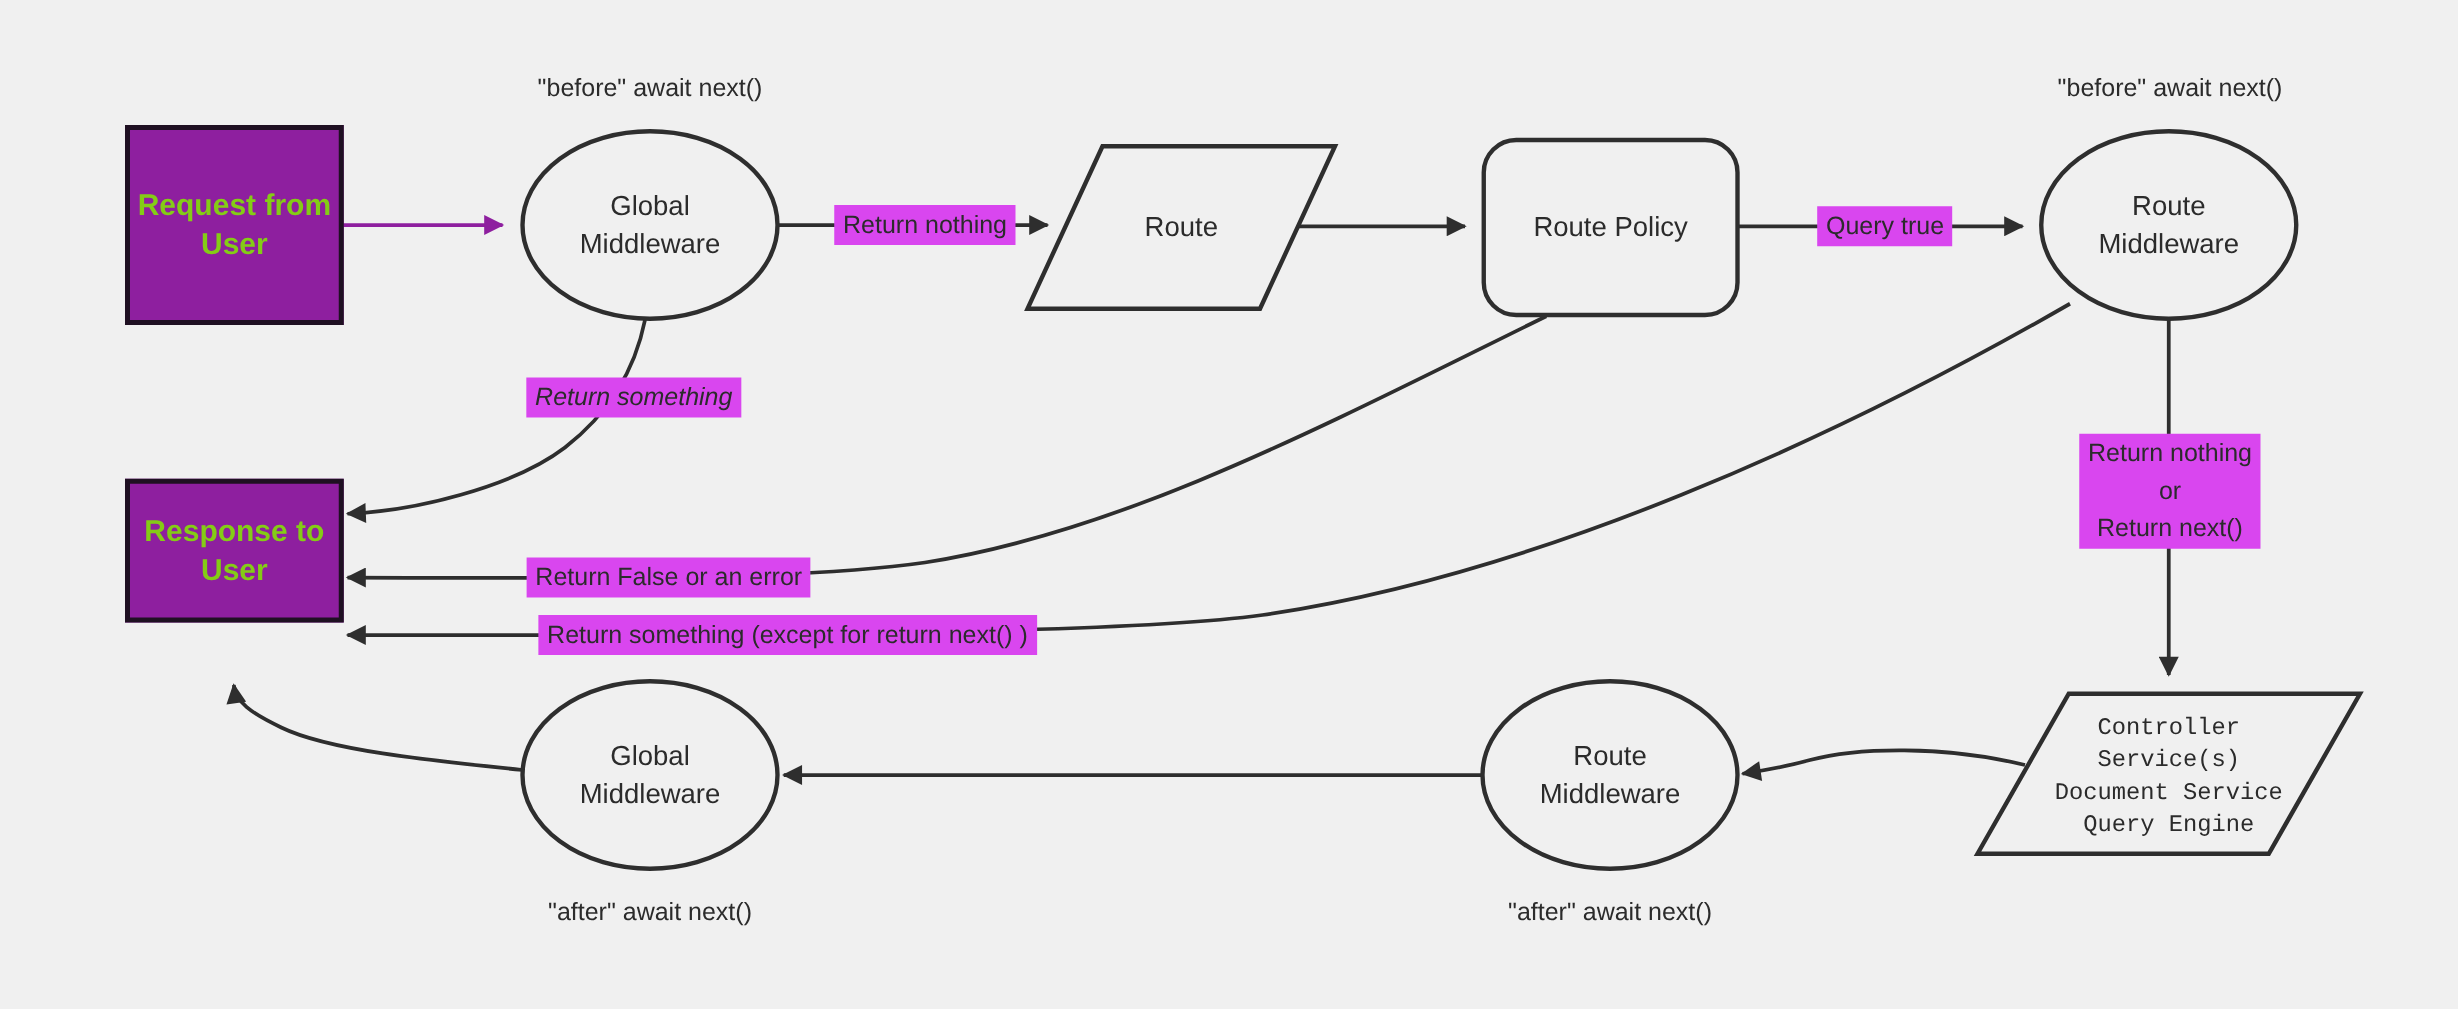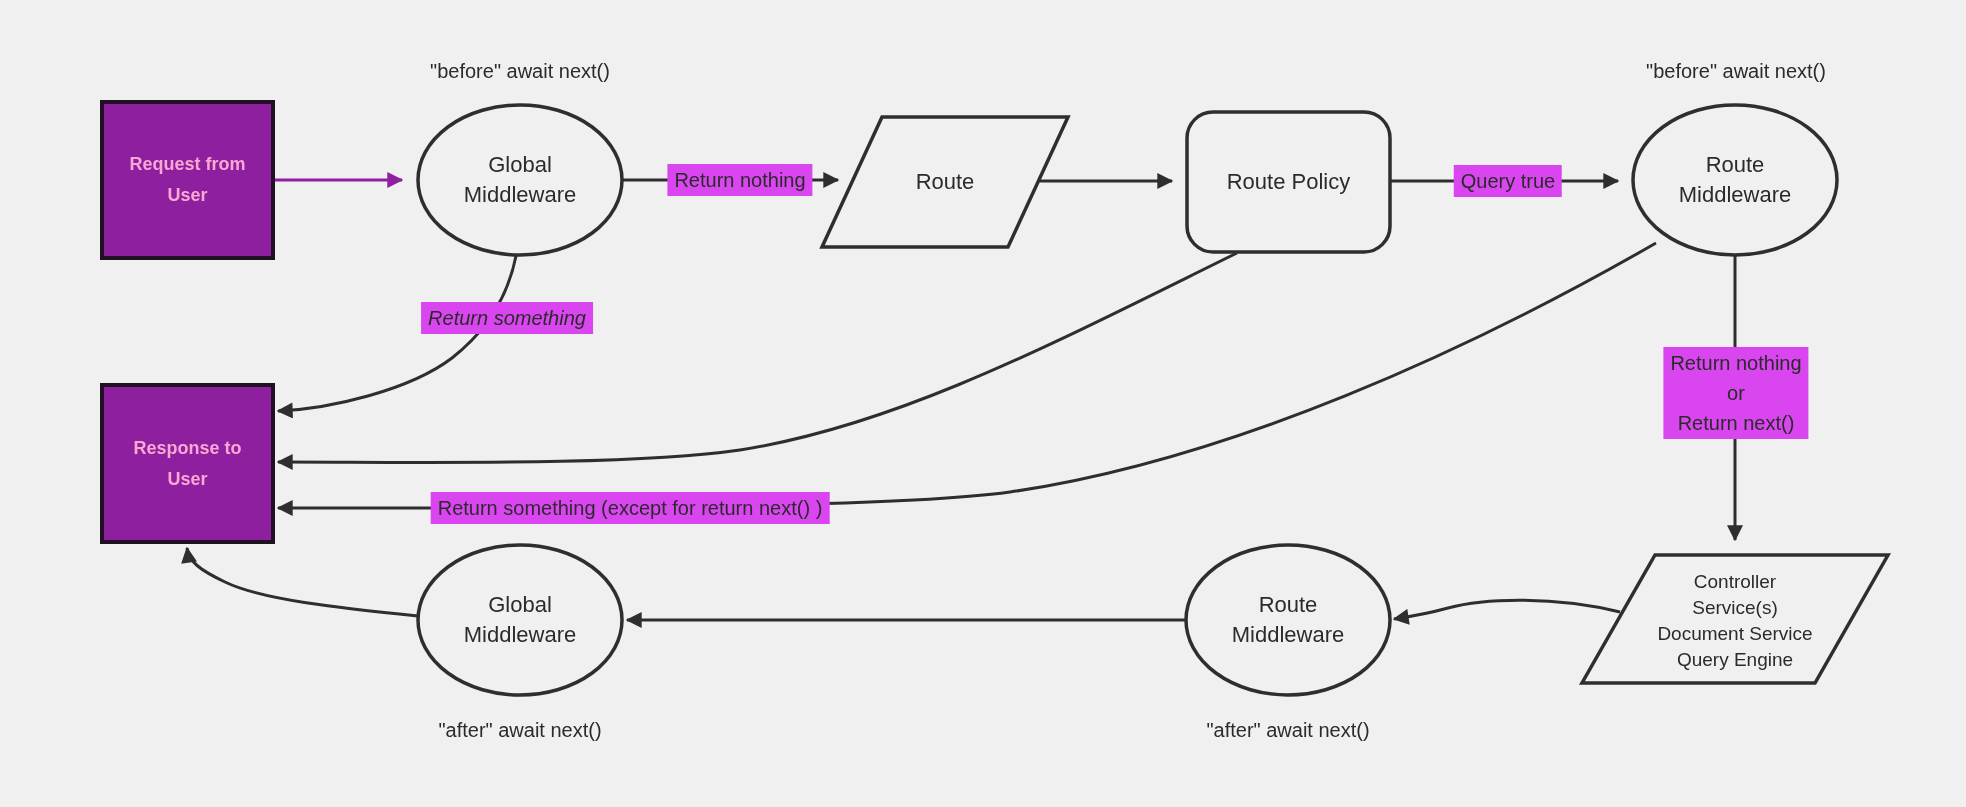--- a/index.html
+++ b/index.html
@@ -7,21 +7,21 @@
     position:relative;width:1966px;height:807px;background:#f0f0f0;
     font-family:"Liberation Sans","DejaVu Sans",sans-serif;overflow:hidden;
   }
   .canvas svg{position:absolute;left:0;top:0;}
   .edge{fill:none;stroke:#2e2e2e;stroke-width:3px;}
   .edge.purple{stroke:#8e1f9f;}
   .shape{fill:#f0f0f0;stroke:#2e2e2e;stroke-width:3.5px;}
   .pbox{
     position:absolute;background:#8e1f9f;border:4px solid #1f1022;box-sizing:border-box;
     display:flex;align-items:center;justify-content:center;text-align:center;
-    color:#f9a8d4;font-weight:bold;font-size:18px;line-height:31px;white-space:pre-line;
+    color:#84cc16;font-weight:bold;font-size:24px;line-height:31px;white-space:pre-line;
   }
   .nlabel{
     position:absolute;display:flex;align-items:center;justify-content:center;
     text-align:center;color:#2b2b2b;font-size:22px;line-height:30px;white-space:pre-line;
   }
   .nlabel.small{font-size:19px;line-height:26px;}
   .elabel{
     position:absolute;transform:translate(-50%,-50%);
     background:#d946ef;padding:1px 7px;color:#2b2b2b;font-size:20px;line-height:30px;
     white-space:pre-line;text-align:center;
@@ -61,45 +61,46 @@
     <ellipse class="shape" cx="1735" cy="180" rx="102" ry="75"></ellipse>
     <polygon class="shape" points="1655,555 1888,555 1815,683 1582,683"></polygon>
     <ellipse class="shape" cx="1288" cy="620" rx="102" ry="75"></ellipse>
     <ellipse class="shape" cx="520" cy="620" rx="102" ry="75"></ellipse>
   </svg>
 
   <div class="pbox" style="left:100px;top:100px;width:175px;height:160px;">
     <span>Request from
 User</span>
   </div>
-  <div class="pbox" style="left:100px;top:383px;width:175px;height:161px;align-items:center;">
+  <div class="pbox" style="left:100px;top:383px;width:175px;height:115px;align-items:center;">
     <span>Response to
 User</span>
   </div>
 
   <div class="nlabel" style="left:418px;top:105px;width:204px;height:150px;">Global
 Middleware</div>
   <div class="nlabel" style="left:822px;top:117px;width:246px;height:130px;">Route</div>
   <div class="nlabel" style="left:1187px;top:112px;width:203px;height:140px;">Route Policy</div>
   <div class="nlabel" style="left:1633px;top:105px;width:204px;height:150px;">Route
 Middleware</div>
-  <div class="nlabel small" style="left:1582px;top:555px;width:306px;height:132px;">Controller
+  <div class="nlabel small" style="left:1582px;top:555px;width:306px;height:132px;font-family:Liberation Mono, monospace;">Controller
 Service(s)
 Document Service
 Query Engine</div>
   <div class="nlabel" style="left:1186px;top:545px;width:204px;height:150px;">Route
 Middleware</div>
   <div class="nlabel" style="left:418px;top:545px;width:204px;height:150px;">Global
 Middleware</div>
 
   <div class="elabel nobg" style="left:520px;top:71px;">"before" await next()</div>
   <div class="elabel nobg" style="left:1736px;top:71px;">"before" await next()</div>
   <div class="elabel" style="left:740px;top:180px;">Return nothing</div>
   <div class="elabel" style="left:1508px;top:181px;">Query true</div>
   <div class="elabel" style="left:507px;top:318px;font-style:italic;">Return something</div>
+  <div class="elabel" style="left:535px;top:462px;">Return False or an error</div>
   <div class="elabel" style="left:630px;top:508px;">Return something (except for return next() )</div>
   <div class="elabel" style="left:1736px;top:393px;">Return nothing
 or
 Return next()</div>
   <div class="elabel nobg" style="left:1288px;top:730px;">"after" await next()</div>
   <div class="elabel nobg" style="left:520px;top:730px;">"after" await next()</div>
 
 </div>
 
 </body></html>

